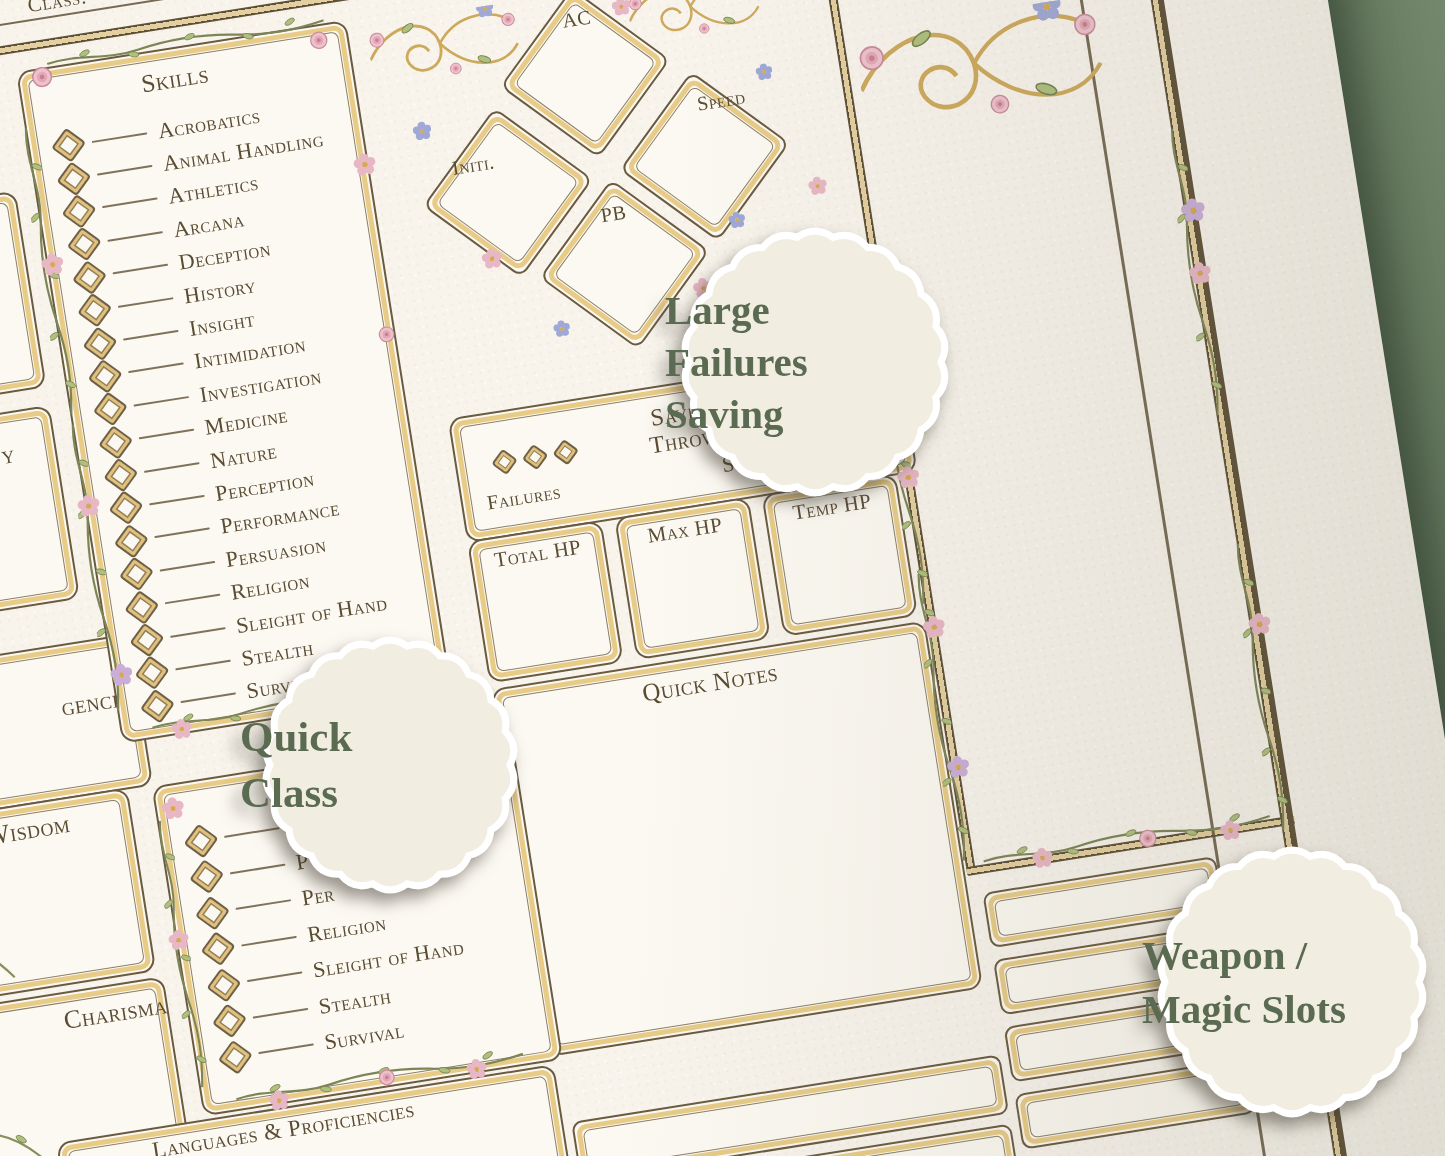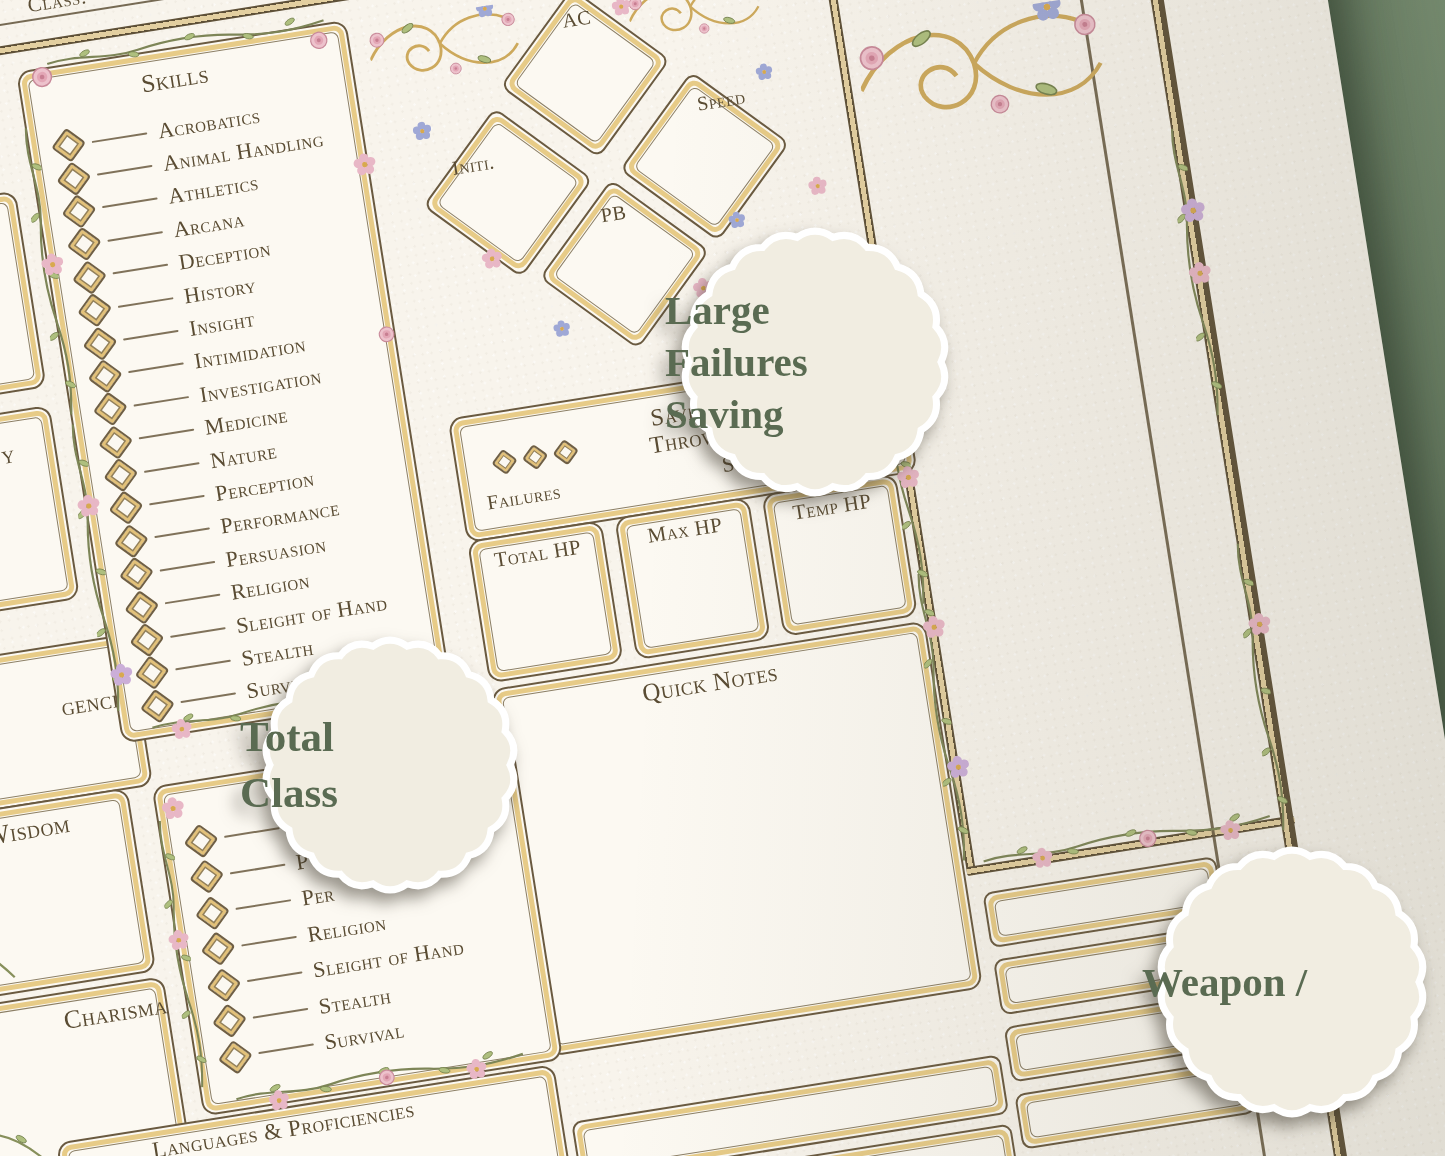--- a/index.html
+++ b/index.html
@@ -507,25 +507,26 @@
     <div>Failures</div>
     <div>Saving</div>
   </div>
 </div>
 
 <div class="badge" style="left:240px;top:615px;width:300px;height:300px;">
   <svg class="seal" viewBox="0 0 300 300">
     <path class="seal-path" fill="#f1ede1" stroke="#ffffff" stroke-width="7" d="M270.0 150.0 Q279.7 168.6 265.1 183.8 Q269.2 204.4 251.0 214.9 Q249.0 235.8 228.6 240.7 Q220.8 260.2 199.8 259.2 Q186.9 275.7 167.1 268.8 Q150.0 281.0 132.9 268.8 Q113.1 275.7 100.2 259.2 Q79.2 260.2 71.4 240.7 Q51.0 235.8 49.0 214.9 Q30.8 204.4 34.9 183.8 Q20.3 168.6 30.0 150.0 Q20.3 131.4 34.9 116.2 Q30.8 95.6 49.0 85.1 Q51.0 64.2 71.4 59.3 Q79.2 39.8 100.2 40.8 Q113.1 24.3 132.9 31.2 Q150.0 19.0 167.1 31.2 Q186.9 24.3 199.8 40.8 Q220.8 39.8 228.6 59.3 Q249.0 64.2 251.0 85.1 Q269.2 95.6 265.1 116.2 Q279.7 131.4 270.0 150.0 Z"></path>
   </svg>
   <div class="badge-text" style="font-size:43px;line-height:56px;">
-    <div>Total</div>
+    <div>Quick</div>
     <div>Class</div>
   </div>
 </div>
 
 <div class="badge" style="left:1142px;top:832px;width:300px;height:300px;">
   <svg class="seal" viewBox="0 0 300 300">
     <path class="seal-path" fill="#f1ede1" stroke="#ffffff" stroke-width="7" d="M277.0 150.0 Q286.6 169.6 271.9 185.8 Q275.5 207.3 256.8 218.7 Q254.3 240.4 233.2 246.0 Q224.6 266.1 202.8 265.5 Q188.9 282.4 168.1 275.7 Q150.0 288.0 131.9 275.7 Q111.1 282.4 97.2 265.5 Q75.4 266.1 66.8 246.0 Q45.7 240.4 43.2 218.7 Q24.5 207.3 28.1 185.8 Q13.4 169.6 23.0 150.0 Q13.4 130.4 28.1 114.2 Q24.5 92.7 43.2 81.3 Q45.7 59.6 66.8 54.0 Q75.4 33.9 97.2 34.5 Q111.1 17.6 131.9 24.3 Q150.0 12.0 168.1 24.3 Q188.9 17.6 202.8 34.5 Q224.6 33.9 233.2 54.0 Q254.3 59.6 256.8 81.3 Q275.5 92.7 271.9 114.2 Q286.6 130.4 277.0 150.0 Z"></path>
   </svg>
   <div class="badge-text" style="font-size:41px;line-height:54px;">
     <div>Weapon /</div>
+    <div>Magic Slots</div>
   </div>
 </div>
 
 </body></html>

